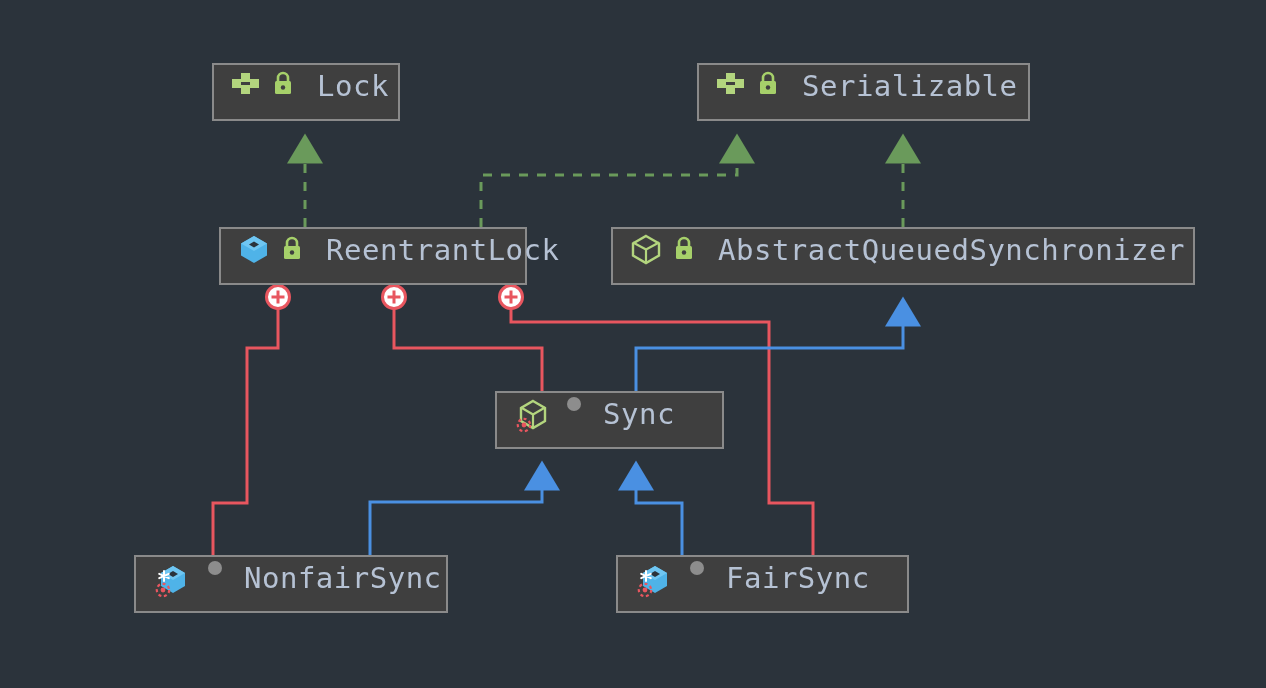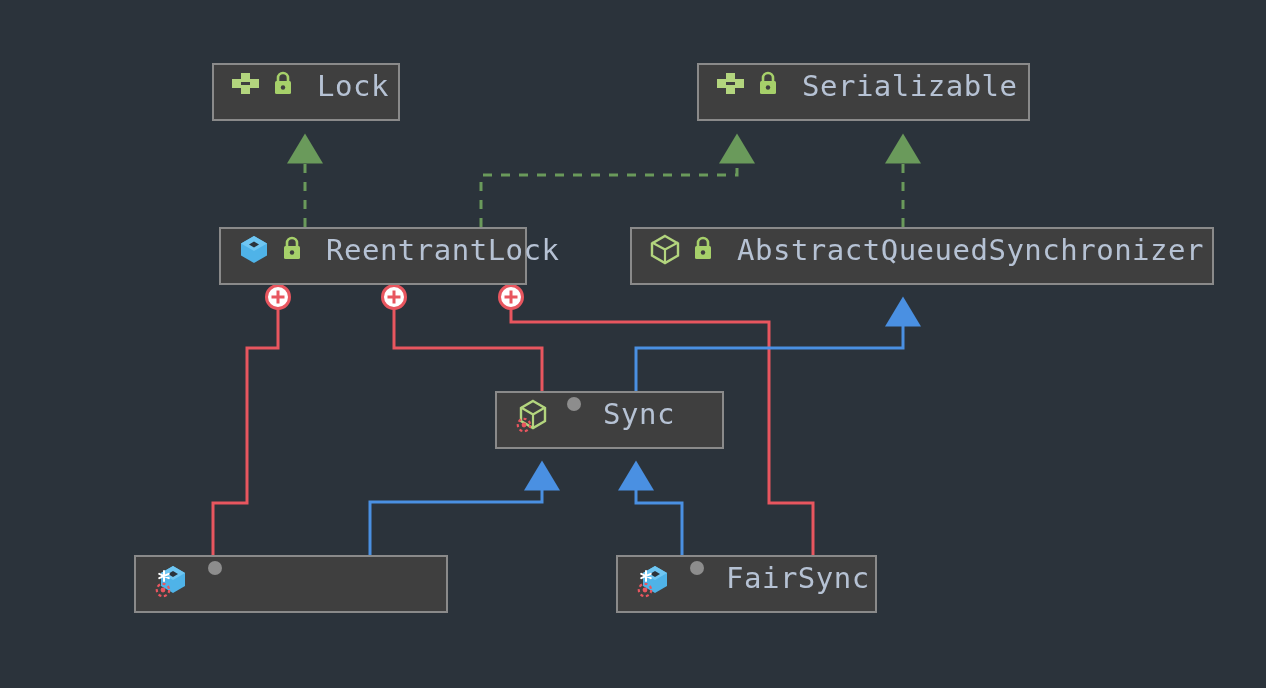--- a/index.html
+++ b/index.html
@@ -168,21 +168,21 @@
       <span class="gapsm"></span>
       <svg class="icon" width="24" height="30" viewBox="0 0 24 30">
         <path d="M7,13 L7,9 a5,5 0 0 1 10,0 L17,13" fill="none" stroke="#a6d06a" stroke-width="2.6"></path>
         <rect x="4" y="12" width="16" height="13" rx="1.5" fill="#a6d06a"></rect>
         <circle cx="12" cy="18.5" r="2.2" fill="#3f3f3f"></circle>
       </svg>
     </span>
     <span class="label">ReentrantLock</span>
   </div>
 
-  <div class="node" style="left:630px; top:227px; width:584px;">
+  <div class="node" style="left:611px; top:227px; width:584px;">
     <span class="icons">
       <svg class="icon" width="34" height="32" viewBox="0 0 34 32">
         <path d="M17,3 L30,10.5 L30,22.5 L17,30 L4,22.5 L4,10.5 z" fill="none" stroke="#b3d57e" stroke-width="2.4"></path>
         <path d="M17,30 L17,16.5 L4,9.5 M17,16.5 L30,9.5" fill="none" stroke="#b3d57e" stroke-width="2.2"></path>
       </svg>
       <span class="gapsm"></span>
       <svg class="icon" width="24" height="30" viewBox="0 0 24 30">
         <path d="M7,13 L7,9 a5,5 0 0 1 10,0 L17,13" fill="none" stroke="#a6d06a" stroke-width="2.6"></path>
         <rect x="4" y="12" width="16" height="13" rx="1.5" fill="#a6d06a"></rect>
         <circle cx="12" cy="18.5" r="2.2" fill="#3f3f3f"></circle>
@@ -211,23 +211,24 @@
         <path d="M21,5 L33,12 L21,19 L9,12 z" fill="#6fc6f2"></path>
         <path d="M16,13 L21,10 L26,13 L21,16 z" fill="#2b333b"></path>
         <g stroke="#ffffff" stroke-width="2" stroke-linecap="round">
           <path d="M12,10 L12,20 M7.2,12.8 L16.8,17.2 M16.8,12.8 L7.2,17.2"></path>
         </g>
         <circle cx="11" cy="29" r="6.2" fill="none" stroke="#e8565f" stroke-width="2.2" stroke-dasharray="3,2.6"></circle>
         <circle cx="11" cy="29" r="2.4" fill="#e8565f"></circle>
       </svg>
     </span>
     <span class="visdot"></span>
-  </div>
-
-  <div class="node" style="left:616px; top:555px; width:261px;">
+    <span class="label">NonfairSync</span>
+  </div>
+
+  <div class="node" style="left:616px; top:555px; width:293px;">
     <span class="icons">
       <svg class="icon" width="42" height="40" viewBox="0 0 42 40">
         <path d="M21,5 L33,12 L33,25 L21,32 L9,25 L9,12 z" fill="#4fb3e8"></path>
         <path d="M21,5 L33,12 L21,19 L9,12 z" fill="#6fc6f2"></path>
         <path d="M16,13 L21,10 L26,13 L21,16 z" fill="#2b333b"></path>
         <g stroke="#ffffff" stroke-width="2" stroke-linecap="round">
           <path d="M12,10 L12,20 M7.2,12.8 L16.8,17.2 M16.8,12.8 L7.2,17.2"></path>
         </g>
         <circle cx="11" cy="29" r="6.2" fill="none" stroke="#e8565f" stroke-width="2.2" stroke-dasharray="3,2.6"></circle>
         <circle cx="11" cy="29" r="2.4" fill="#e8565f"></circle>

